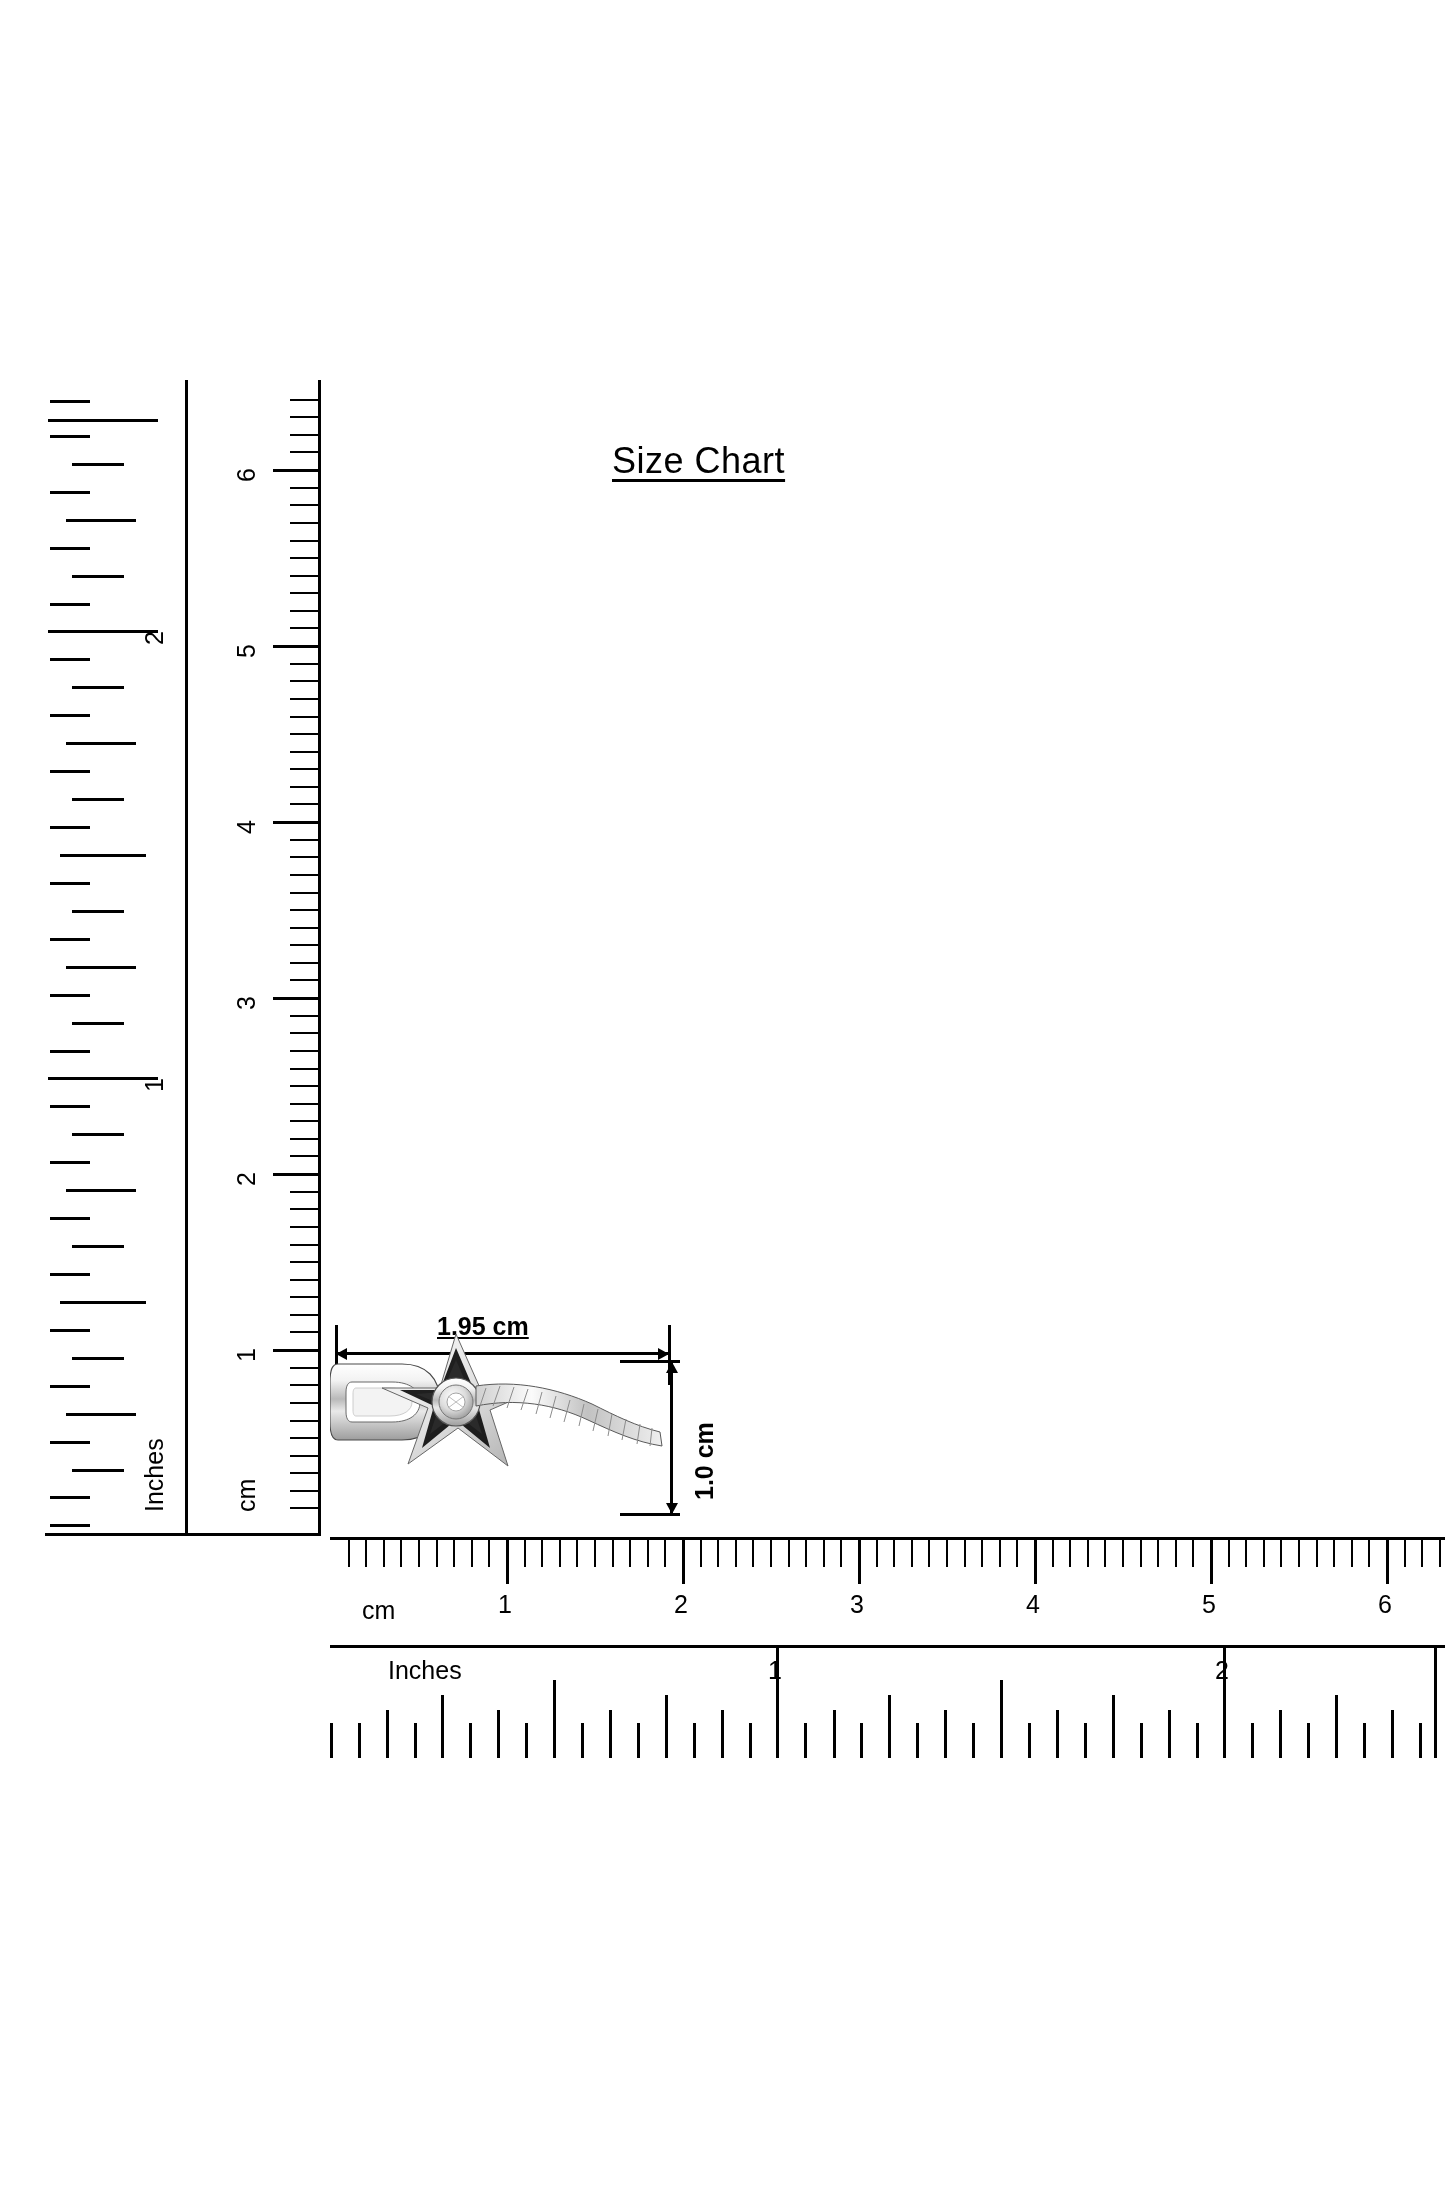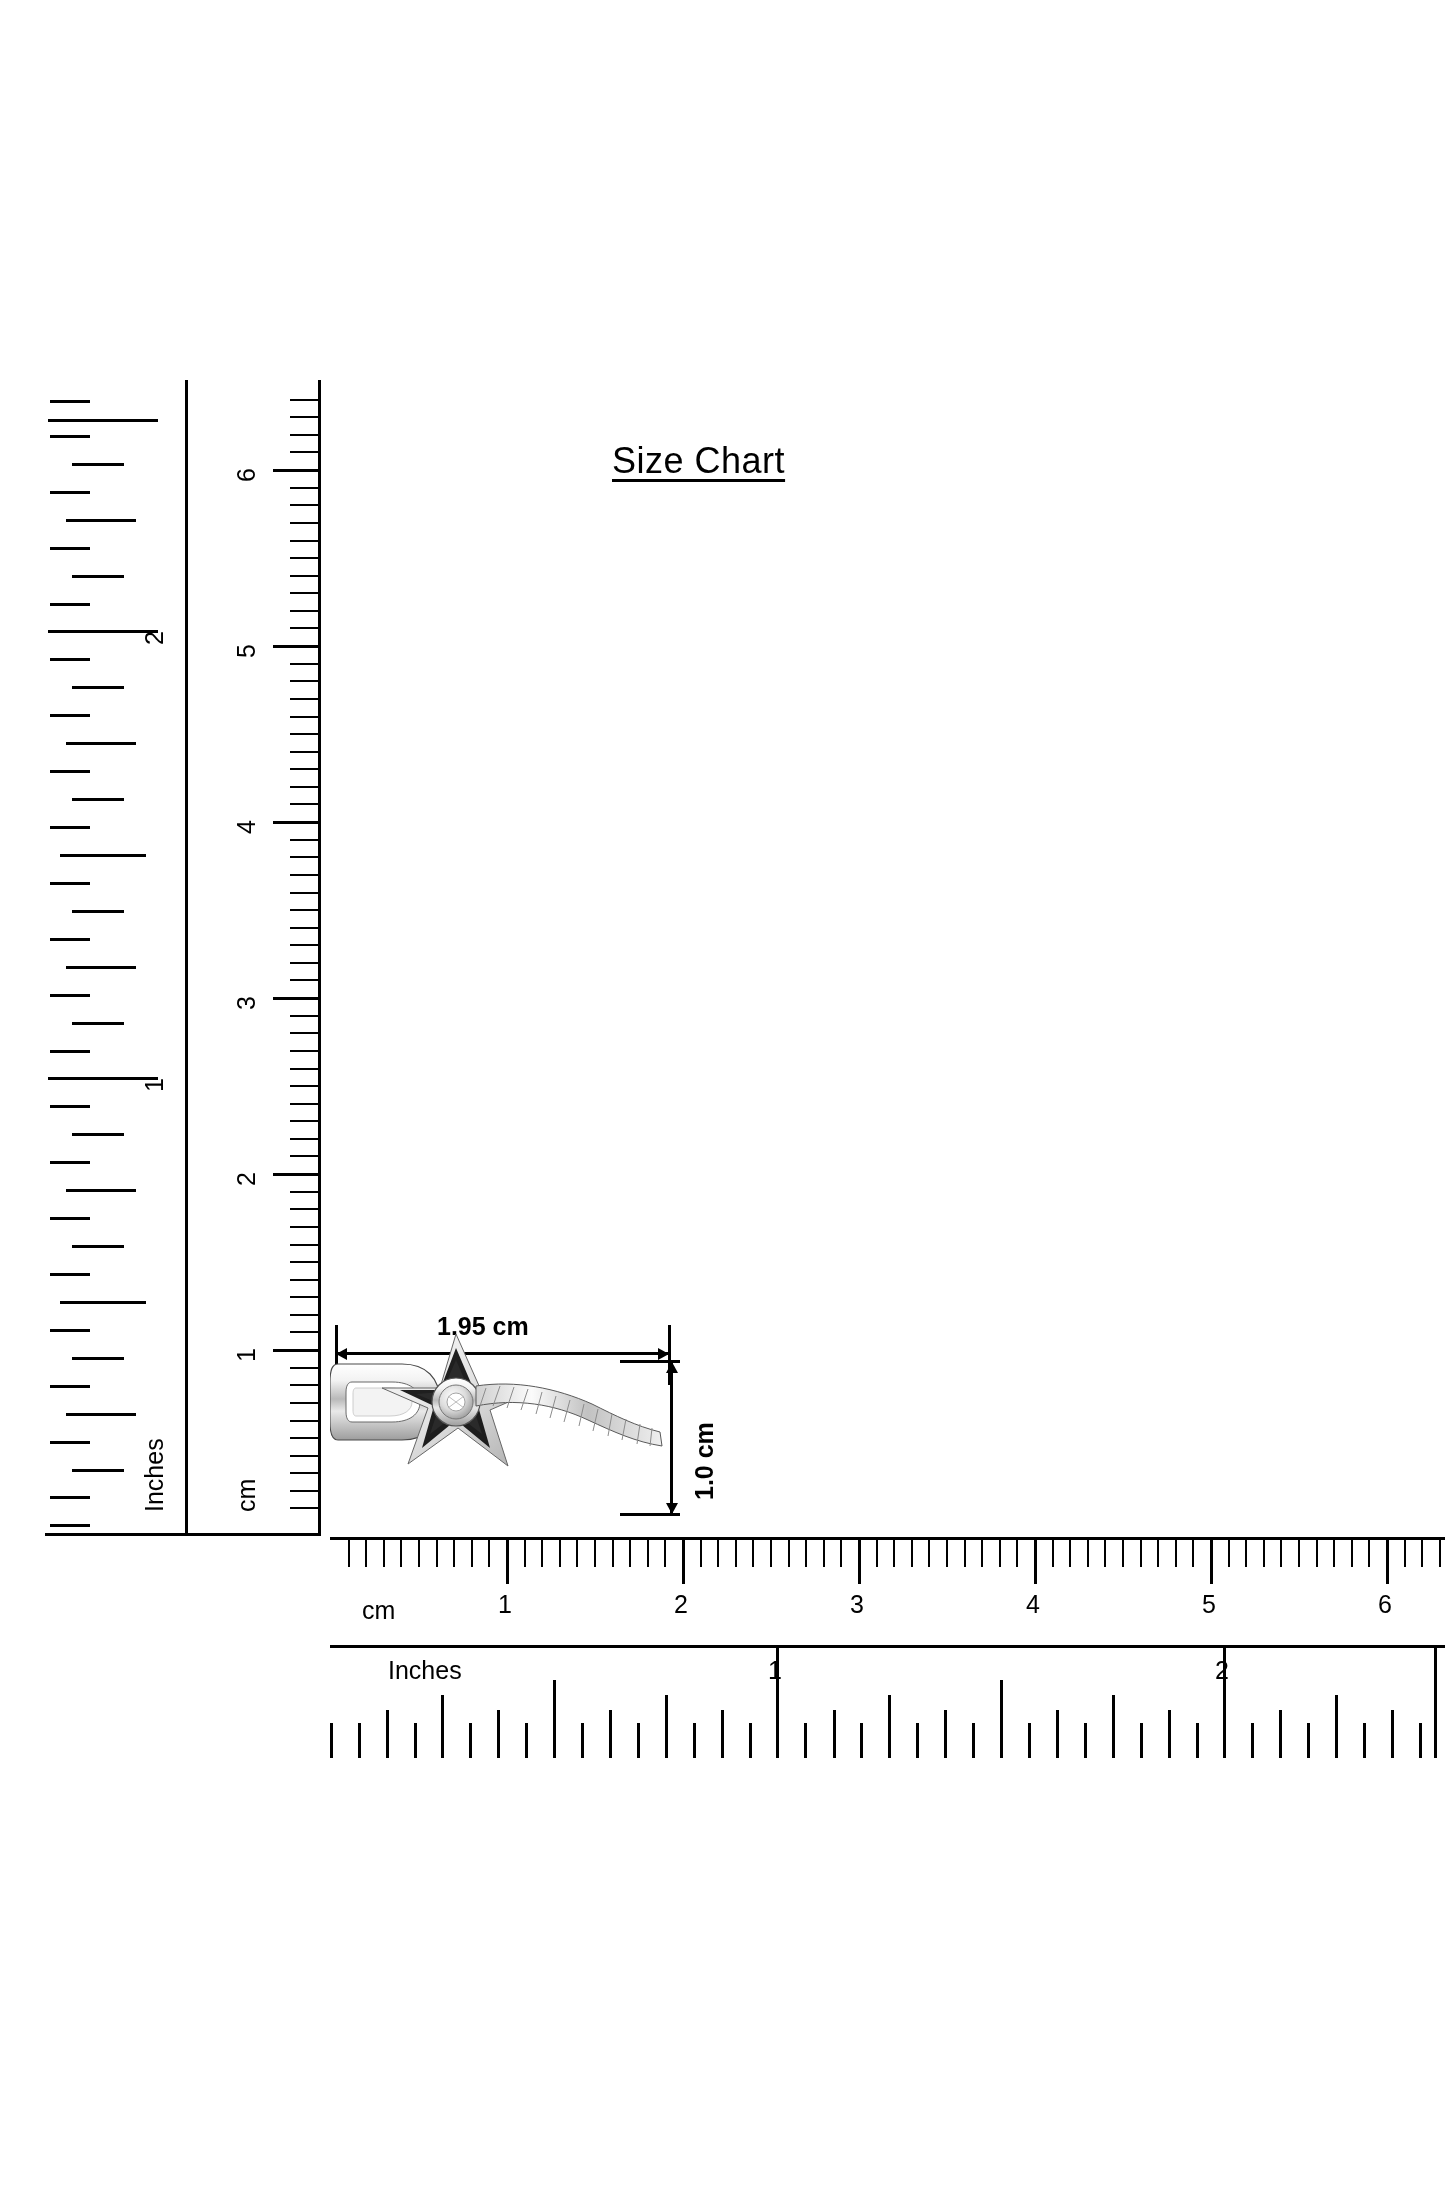--- a/index.html
+++ b/index.html
@@ -399,21 +399,21 @@
 
   <div>
 
     <div class="dimline" style="left:335px; top:1325px; width:3px; height:60px;"></div>
     <div class="dimline" style="left:668px; top:1325px; width:3px; height:60px;"></div>
 
     <div class="dimline" style="left:335px; top:1352px; width:336px; height:3px;"></div>
     <div class="arrowL" style="left:336px; top:1348px;"></div>
     <div class="arrowR" style="left:658px; top:1348px;"></div>
 
-    <div class="dimlabel" style="left:437px; top:1312px;">1.95 cm</div>
+    <div class="dimlabel" style="left:437px; top:1312px;text-decoration:underline;">1.95 cm</div>
   </div>
 
   <div>
     <div class="dimline" style="left:620px; top:1360px; width:60px; height:3px;"></div>
     <div class="dimline" style="left:620px; top:1513px; width:60px; height:3px;"></div>
     <div class="dimline" style="left:670px; top:1360px; width:3px; height:156px;"></div>
     <div class="arrowU" style="left:666px; top:1362px;"></div>
     <div class="arrowD" style="left:666px; top:1503px;"></div>
     <div class="dimlabel rot90" style="left:690px; top:1500px;">1.0 cm</div>
   </div>

